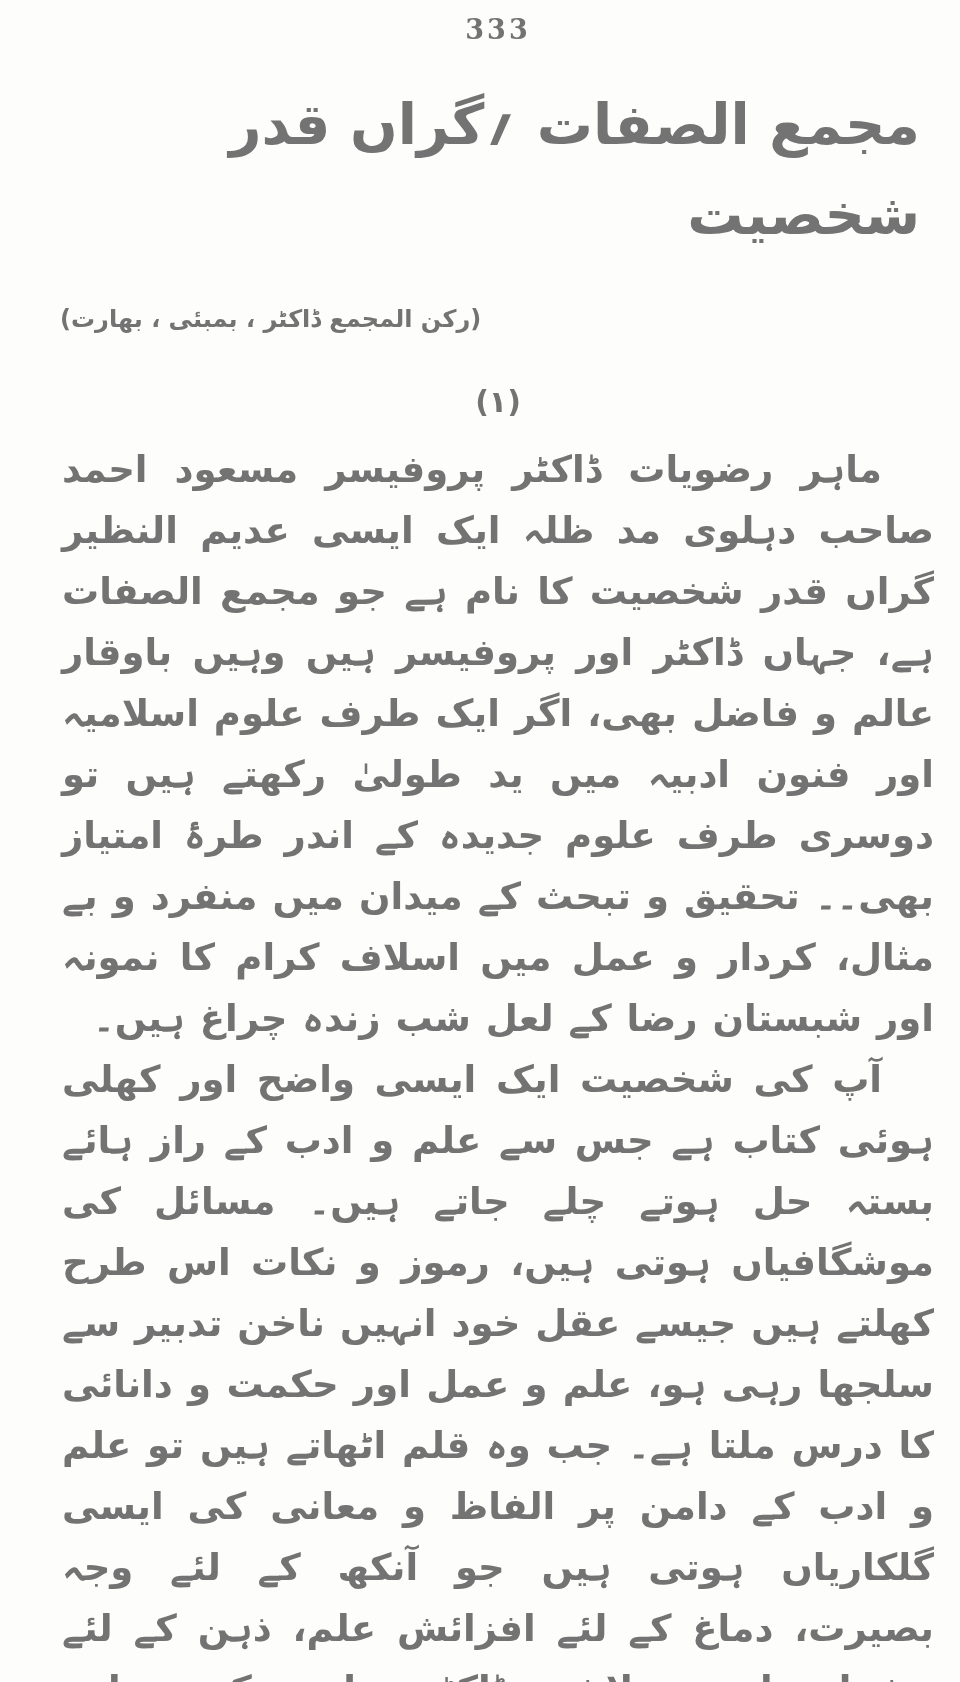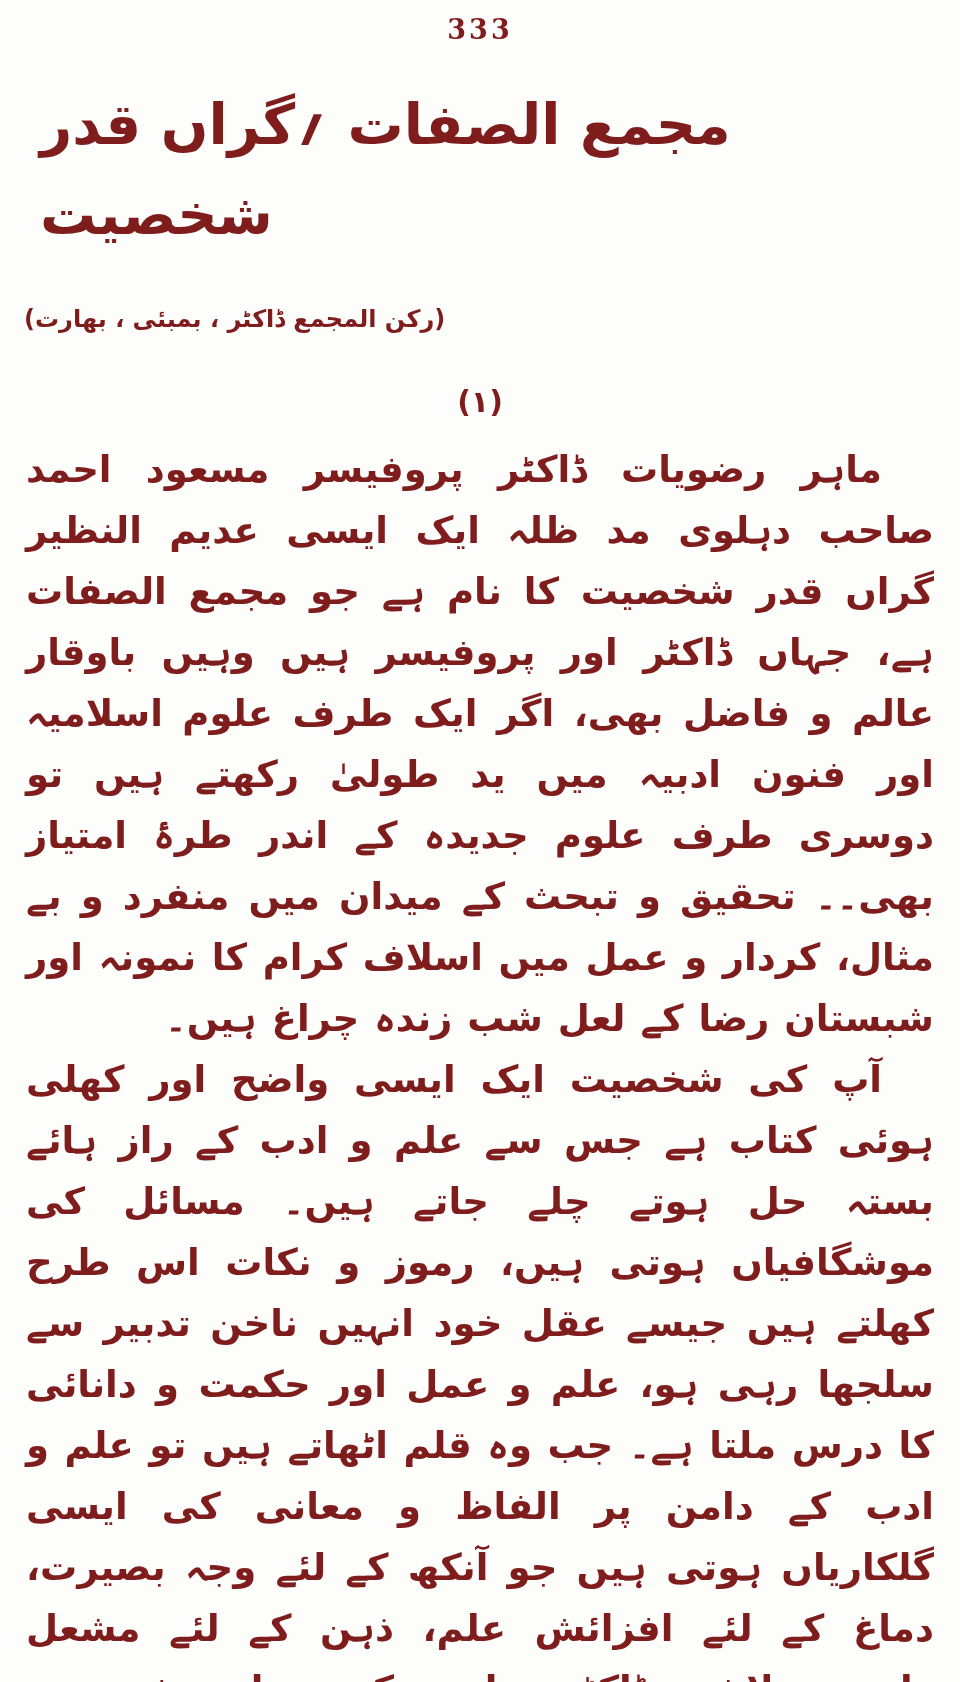--- a/index.html
+++ b/index.html
@@ -6,40 +6,41 @@
     margin: 0;
     padding: 0;
     background: #f4f4f2;
   }
   .page {
     position: relative;
     width: 960px;
     height: 1682px;
     margin: 0 auto;
     background: #fdfdfb;
-    color: #7f1d1d;
+    color: #737373;
     font-family: "DejaVu Sans", sans-serif;
     direction: rtl;
     overflow: hidden;
     box-sizing: border-box;
+    padding-left: 36px;
   }
   .page-number {
     direction: ltr;
     text-align: center;
     font-family: "DejaVu Serif", serif;
     font-size: 27px;
     font-weight: bold;
     letter-spacing: 3px;
     padding-top: 14px;
     height: 46px;
     box-sizing: border-box;
   }
   .title {
     margin: 34px 40px 0 40px;
-    text-align: left;
+    text-align: right;
     font-size: 56px;
     font-weight: bold;
     line-height: 1.6;
     letter-spacing: -1px;
   }
   .author-block {
     margin: 26px 0 0 0;
     padding-left: 24px;
     text-align: left;
     font-size: 24px;

